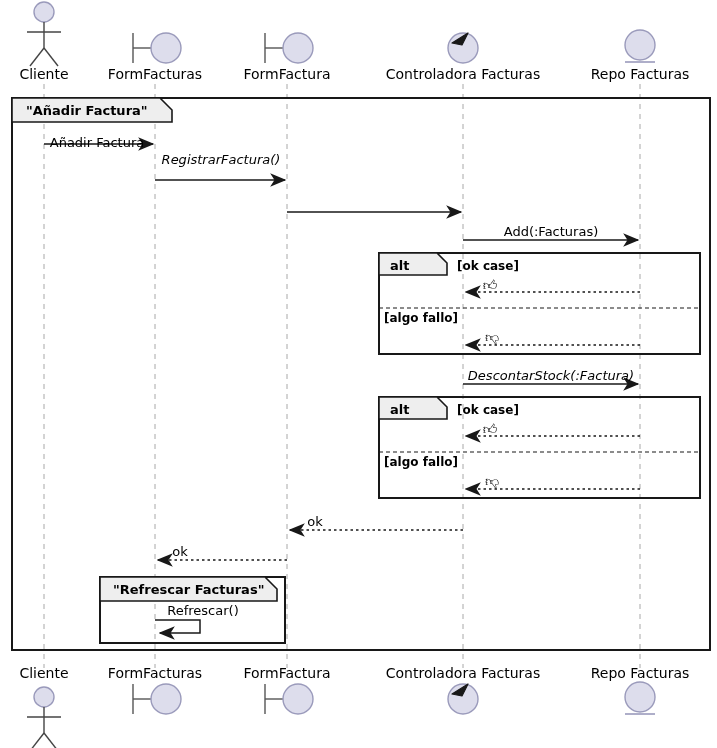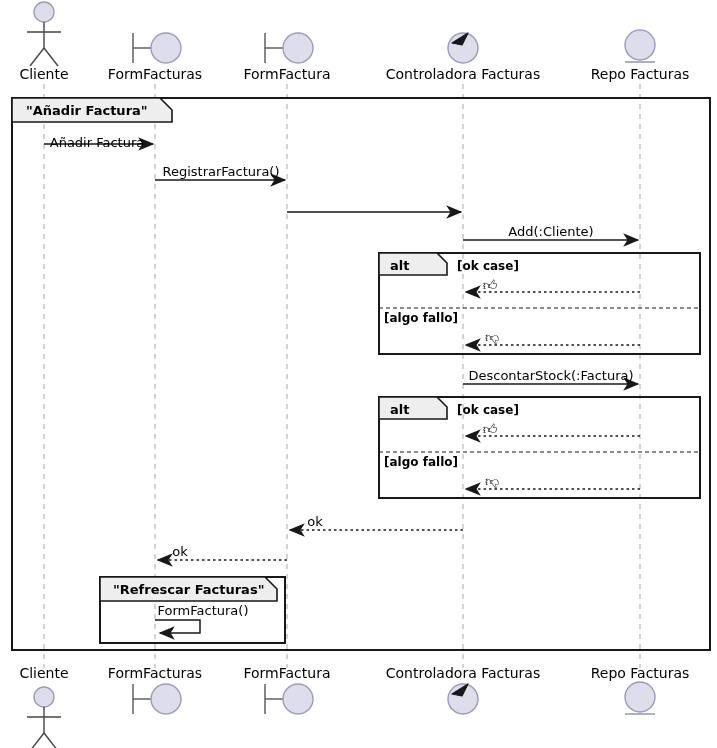--- a/index.html
+++ b/index.html
@@ -192,28 +192,28 @@
   <div class="lbl frametitle" style="left:390px; top:258px;">alt</div>
   <div class="lbl frametitle" style="left:390px; top:402px;">alt</div>
   <div class="lbl frametitle" style="left:113px; top:582px;">"Refrescar Facturas"</div>
 
   <div class="lbl guard" style="left:457px; top:259px;">[ok case]</div>
   <div class="lbl guard" style="left:384px; top:311px;">[algo fallo]</div>
   <div class="lbl guard" style="left:457px; top:403px;">[ok case]</div>
   <div class="lbl guard" style="left:384px; top:455px;">[algo fallo]</div>
 
   <div class="lbl msg center" style="left:97px;  top:135px;">Añadir Factura</div>
-  <div class="lbl msg center" style="left:221px; top:164px;">RegistrarFactura()</div>
-  <div class="lbl msg center" style="left:551px; top:224px;">Add(:Cliente)</div>
+  <div class="lbl msg center" style="left:221px; top:152px;font-style:italic;">RegistrarFactura()</div>
+  <div class="lbl msg center" style="left:551px; top:224px;">Add(:Facturas)</div>
 
   <div class="lbl emoji center" style="left:490px; top:278px;">👍︎</div>
   <div class="lbl emoji center" style="left:492px; top:330px;">👎︎</div>
 
-  <div class="lbl msg center" style="left:551px; top:368px;">DescontarStock(:Factura)</div>
+  <div class="lbl msg center" style="left:551px; top:368px;font-style:italic;">DescontarStock(:Factura)</div>
 
   <div class="lbl emoji center" style="left:490px; top:422px;">👍︎</div>
   <div class="lbl emoji center" style="left:492px; top:474px;">👎︎</div>
 
   <div class="lbl msg center" style="left:315px; top:514px;">ok</div>
   <div class="lbl msg center" style="left:180px; top:544px;">ok</div>
-  <div class="lbl msg center" style="left:203px; top:603px;">FormFactura()</div>
+  <div class="lbl msg center" style="left:203px; top:603px;">Refrescar()</div>
 
 </div>
 
 </body></html>

